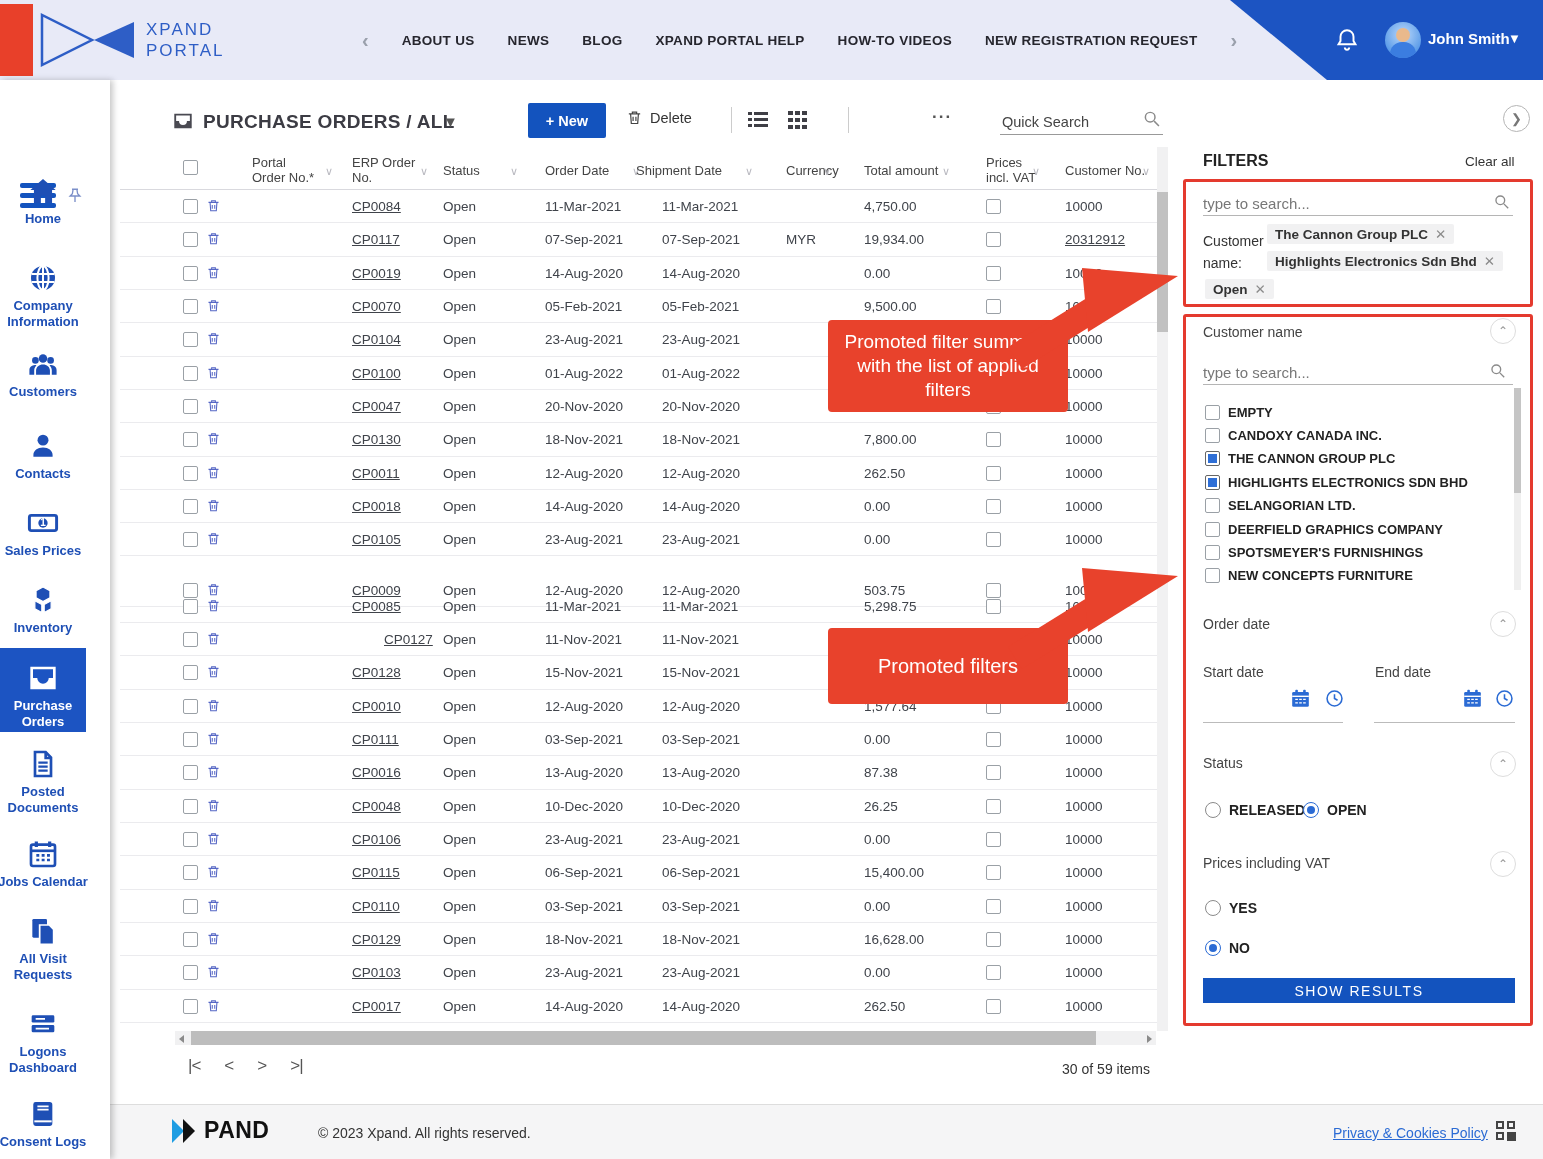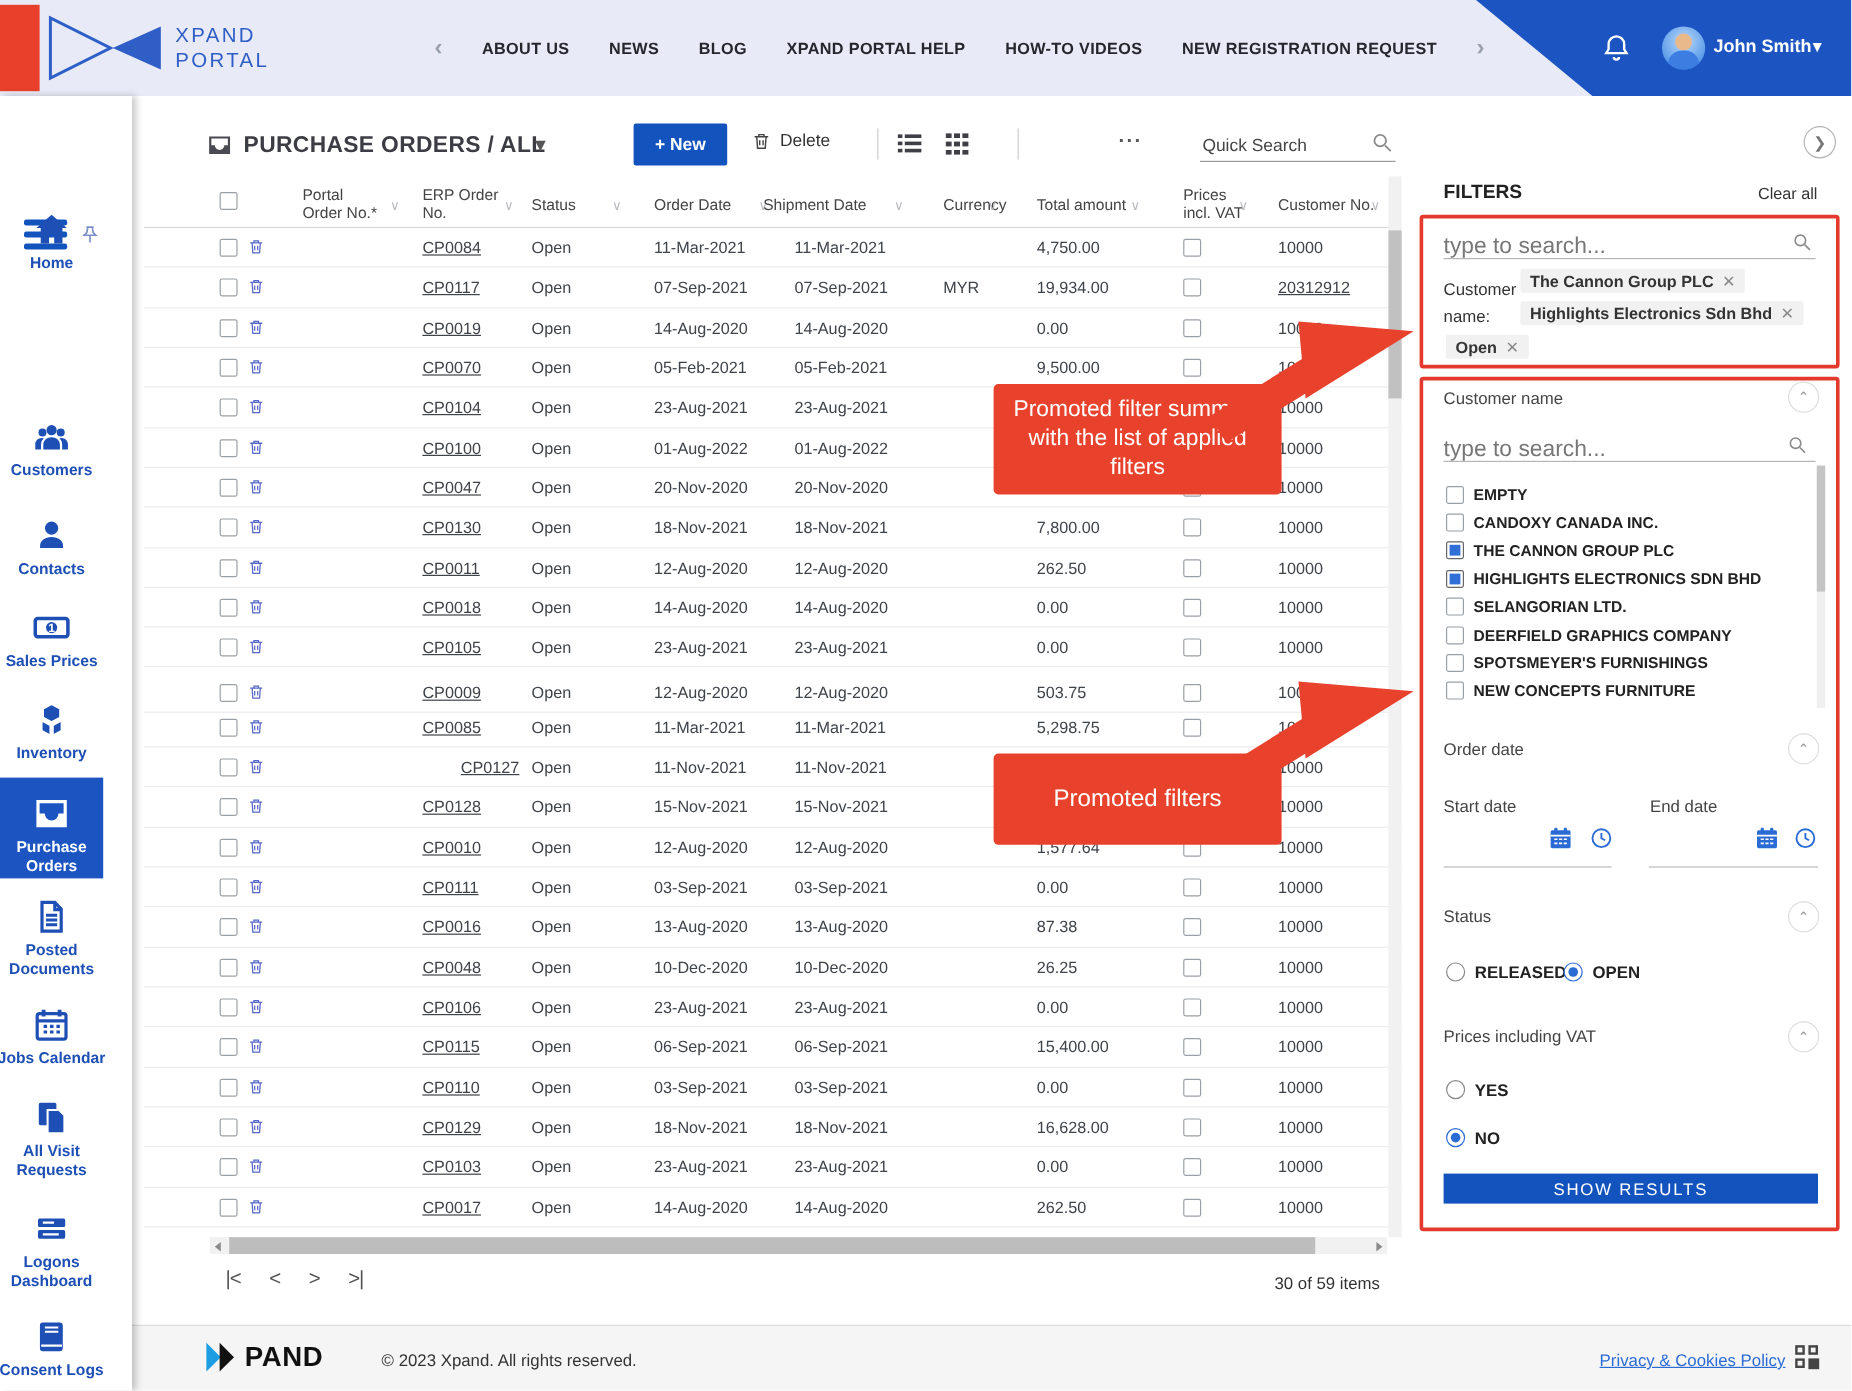--- a/index.html
+++ b/index.html
@@ -82,21 +82,21 @@
   #pager { position:absolute; left:188px; top:1056px; display:flex; gap:24px; color:#555; font-size:17px; }
   #pager span { cursor:pointer; letter-spacing:-1px; }
   #count-text { position:absolute; left:950px; top:1061px; width:200px; text-align:right; font-size:14px; color:#333; }
 
   
   #filters-title { position:absolute; left:1203px; top:152px; font-size:16px; font-weight:700; color:#222; }
   #clear-all { position:absolute; left:1465px; top:154px; font-size:13.5px; color:#333; cursor:pointer; }
   .redbox { position:absolute; border:3px solid #E43A2E; border-radius:3px; background:transparent; z-index:8; pointer-events:none; }
   #redbox1 { left:1183px; top:179px; width:350px; height:128px; }
   #redbox2 { left:1183px; top:314px; width:350px; height:712px; }
-  .ph { color:#777; font-size:19px; }
+  .ph { color:#777; font-size:15px; }
   .fline { position:absolute; height:1px; background:#b5b5b5; }
   .mag { position:absolute; width:19px; height:19px; cursor:pointer; }
   #summary-label { position:absolute; left:1203px; top:230px; font-size:14px; color:#333; line-height:22px; }
   .chip { position:absolute; background:#f1f1f2; padding:2px 8px; font-size:13.5px; font-weight:700; color:#333;
     white-space:nowrap; border-radius:2px; }
   .chip .x { color:#8a8a8a; font-weight:400; margin-left:7px; cursor:pointer; }
   .sec-title { position:absolute; left:1203px; font-size:14px; color:#444; }
   .collapse-btn { position:absolute; left:1490px; width:26px; height:26px; border:1px solid #ddd; border-radius:50%;
     color:#999; font-size:12px; text-align:center; line-height:24px; cursor:pointer; background:#fff; }
   .fopt { position:absolute; left:1205px; display:flex; align-items:center; gap:8px; height:20px; }
@@ -185,20 +185,28 @@
           <path d="M8 3h8M9.5 3l-1 6L5.5 12h13L15.5 9l-1-6M12 12v8"></path>
         </svg>
     </div>
 
   <div class="side-item" style="top: 95px;">
         <svg viewBox="0 0 24 24">
           <path d="M12 3 2.5 11.2h2.7V21h5.2v-5.6h3.2V21h5.2v-9.8h2.7z" fill="currentColor"></path>
         </svg>
         <div class="lbl" style="width: 104px;">Home</div>
       </div>
+      <div class="side-item" style="top: 182px;">
+        <svg viewBox="0 0 24 24">
+          <circle cx="12" cy="12" r="9" fill="currentColor"></circle>
+          <path d="M12 3v18M3.5 9h17M3.5 15h17" stroke="#fff" stroke-width="1.5" fill="none"></path>
+          <ellipse cx="12" cy="12" rx="4.2" ry="9" fill="none" stroke="#fff" stroke-width="1.5"></ellipse>
+        </svg>
+        <div class="lbl" style="width: 104px;">Company Information</div>
+      </div>
       <div class="side-item" style="top: 268px;">
         <svg viewBox="0 0 24 24">
           <g fill="currentColor">
             <circle cx="6.3" cy="9.3" r="2.5"></circle>
             <circle cx="17.7" cy="9.3" r="2.5"></circle>
             <circle cx="12" cy="7.8" r="3.2"></circle>
             <path d="M12 12.3c2.9 0 5.2 1.9 5.2 4.6V20H6.8v-3.1c0-2.7 2.3-4.6 5.2-4.6z"></path>
             <path d="M5.9 12.8C3.6 12.9 1.8 14.4 1.8 16.6V20h3.6v-3.1c0-1.6.6-2.9 1.7-3.8-.4-.2-.8-.3-1.2-.3z"></path>
             <path d="M18.1 12.8c2.3.1 4.1 1.6 4.1 3.8V20h-3.6v-3.1c0-1.6-.6-2.9-1.7-3.8.4-.2.8-.3 1.2-.3z"></path>
           </g>
@@ -510,21 +518,21 @@
             <path d="M4 7h16M9 7V4.5h6V7M6.5 7l1 13.5h9l1-13.5M10 11v6M14 11v6"></path>
           </svg></span>
         <span class="c link u" style="left: 232px;">CP0105</span>
         <span class="c " style="left: 323px;">Open</span>
         <span class="c " style="left: 425px;">23-Aug-2021</span>
         <span class="c " style="left: 542px;">23-Aug-2021</span>
         <span class="c " style="left: 744px;">0.00</span>
         <span class="cbx" style="position: absolute; left: 866px; top: 9px;"></span>
         <span class="c link" style="left: 945px;">10000</span>
       </div>
-      <div class="row" style="top: 371px; text-align: center;">
+      <div class="row" style="top: 384px; text-align: center;">
         <span class="cbx"></span>
         <span class="trash"><svg viewBox="0 0 24 24" fill="none" stroke="currentColor" stroke-width="1.7">
             <path d="M4 7h16M9 7V4.5h6V7M6.5 7l1 13.5h9l1-13.5M10 11v6M14 11v6"></path>
           </svg></span>
         <span class="c link u" style="left: 232px;">CP0009</span>
         <span class="c " style="left: 323px;">Open</span>
         <span class="c " style="left: 425px;">12-Aug-2020</span>
         <span class="c " style="left: 542px;">12-Aug-2020</span>
         <span class="c " style="left: 744px;">503.75</span>
         <span class="cbx" style="position: absolute; left: 866px; top: 9px;"></span>

